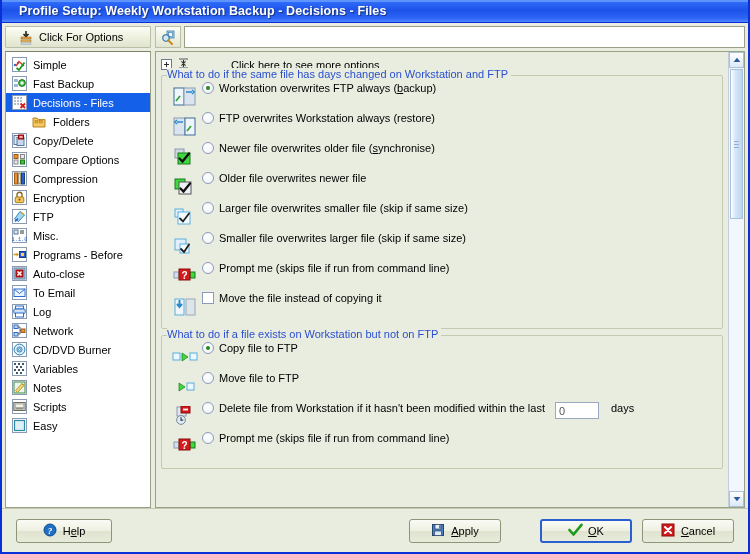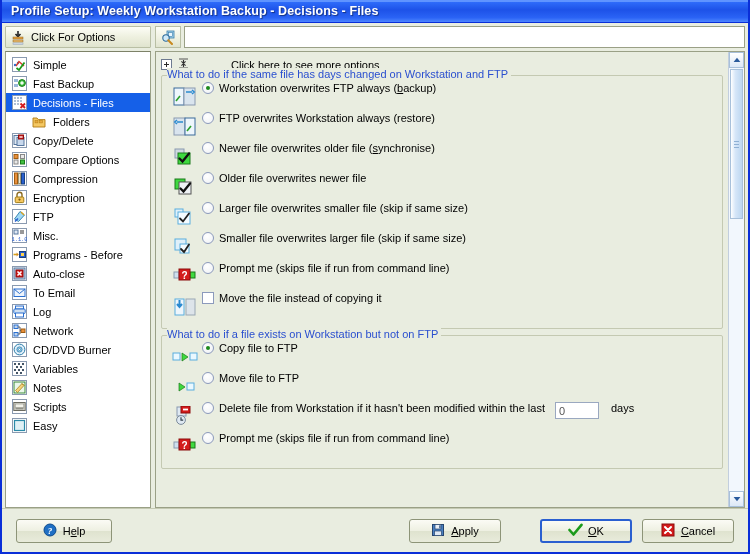--- a/index.html
+++ b/index.html
@@ -16,21 +16,21 @@
     border-top: none;
   }
 
   
   #titlebar {
     height: 23px;
     background: linear-gradient(to bottom, #1b58ef 0%, #2f6dfb 8%, #1d52e8 45%, #2a63f5 80%, #4d85ff 100%);
     border-bottom: 1px solid #0a2ed8;
     display: flex;
     align-items: center;
-    padding-left: 9px;
+    padding-left: 17px;
     position: relative;
   }
   #titlebar:before {
     content: "";
     position: absolute; left: 0; top: 0; right: 0; height: 2px;
     background: #5f94ff;
   }
   #title-text {
     color: #ffffff;
     font-weight: bold;
@@ -54,21 +54,21 @@
     display: flex;
     flex-direction: column;
     margin-right: 4px;
   }
   #sidebar-header {
     height: 22px;
     background: linear-gradient(to bottom, #fdfdf6 0%, #eef0df 50%, #e0e4cf 100%);
     border: 1px solid #b9bfa4;
     display: flex;
     align-items: center;
-    padding-left: 5px;
+    padding-left: 13px;
     gap: 5px;
     border-radius: 1px;
   }
   #sidebar-header-label { font-size: 11px; color: #000; }
   #sidebar-list {
     flex: 1;
     margin-top: 3px;
     background: #ffffff;
     border: 1px solid #9aa086;
     border-top-color: #7d8268;

